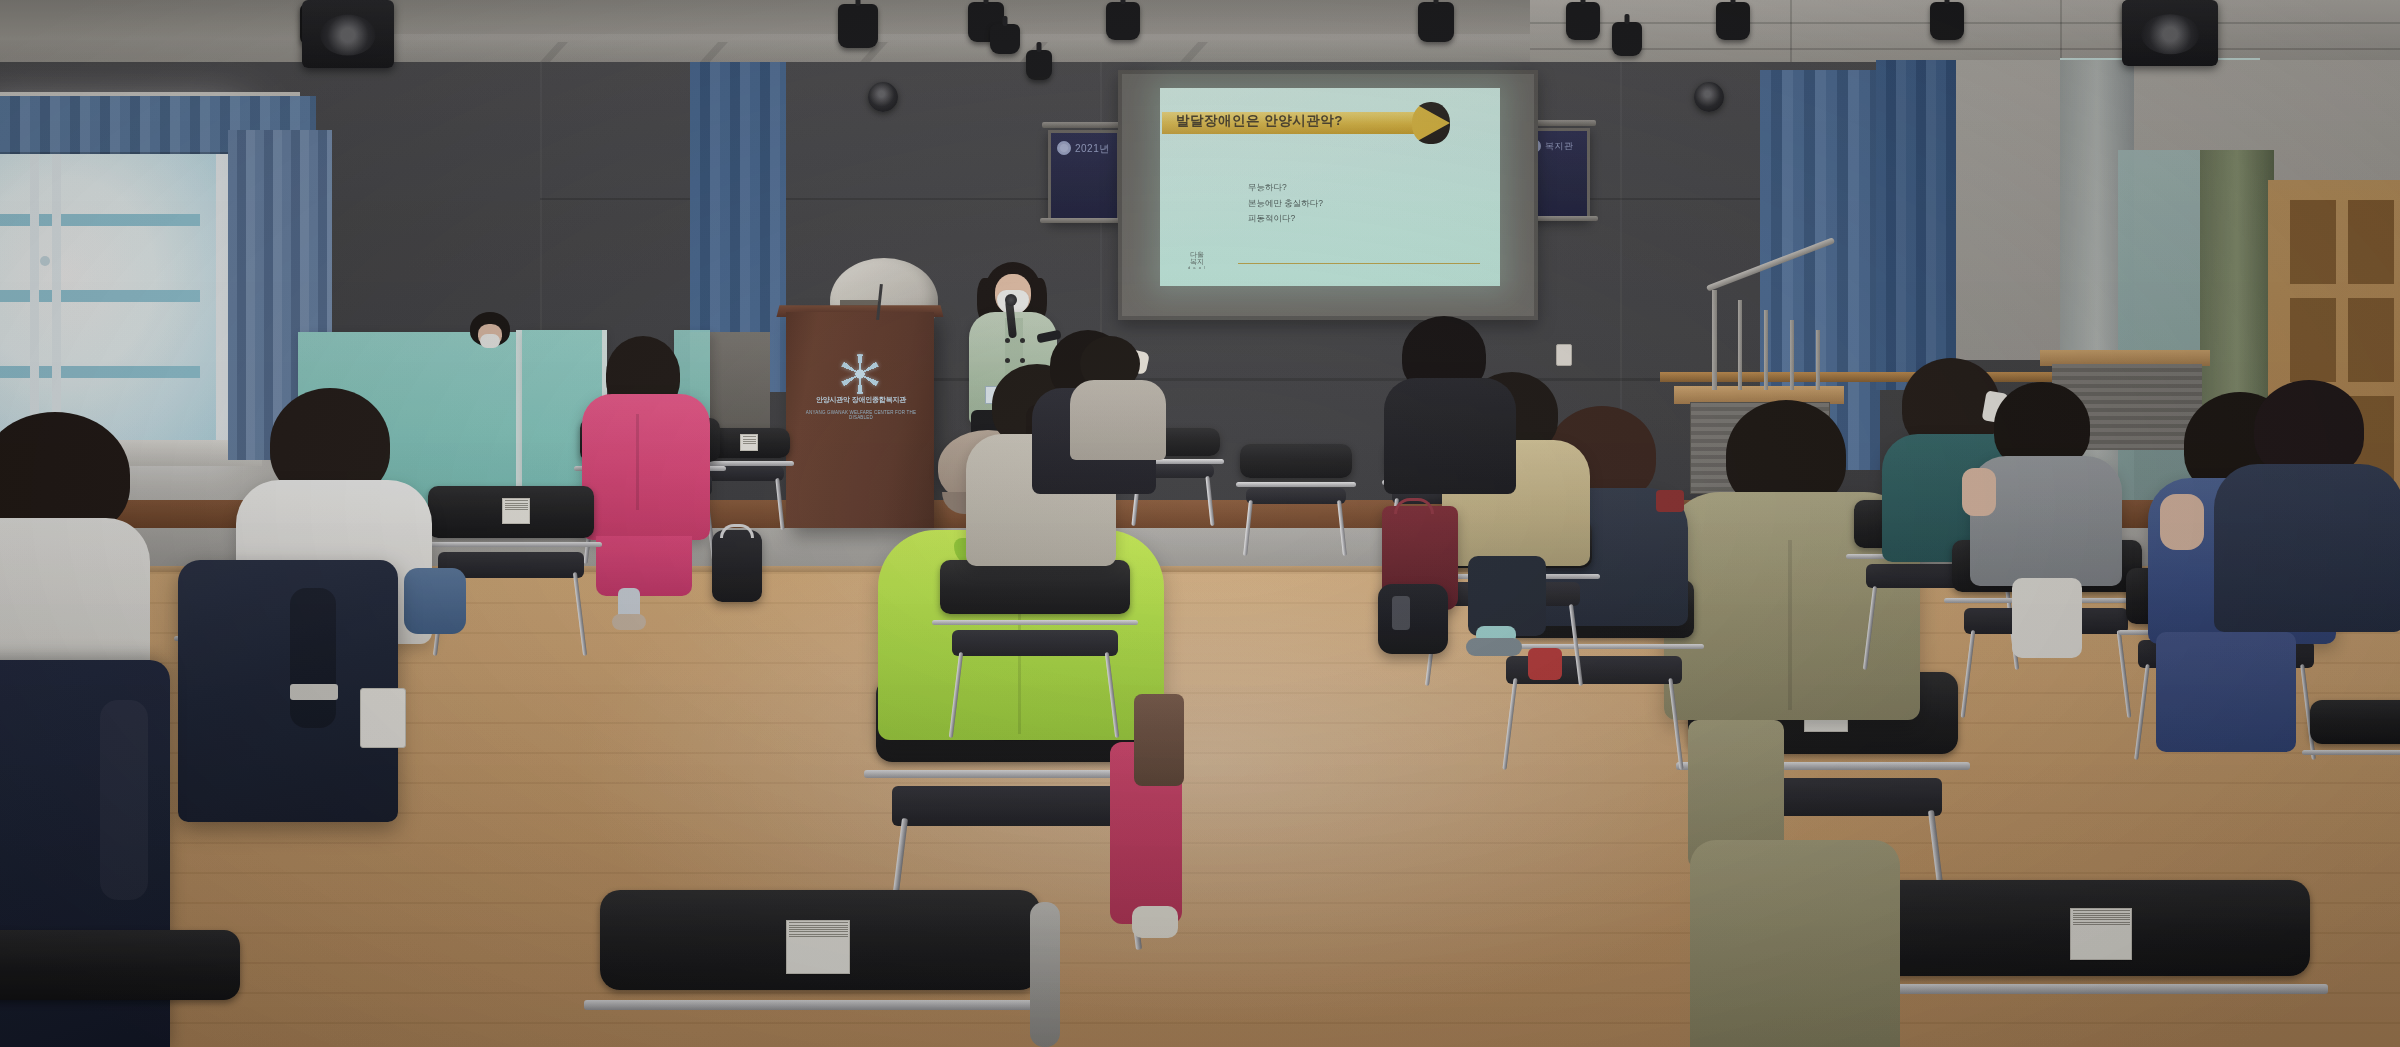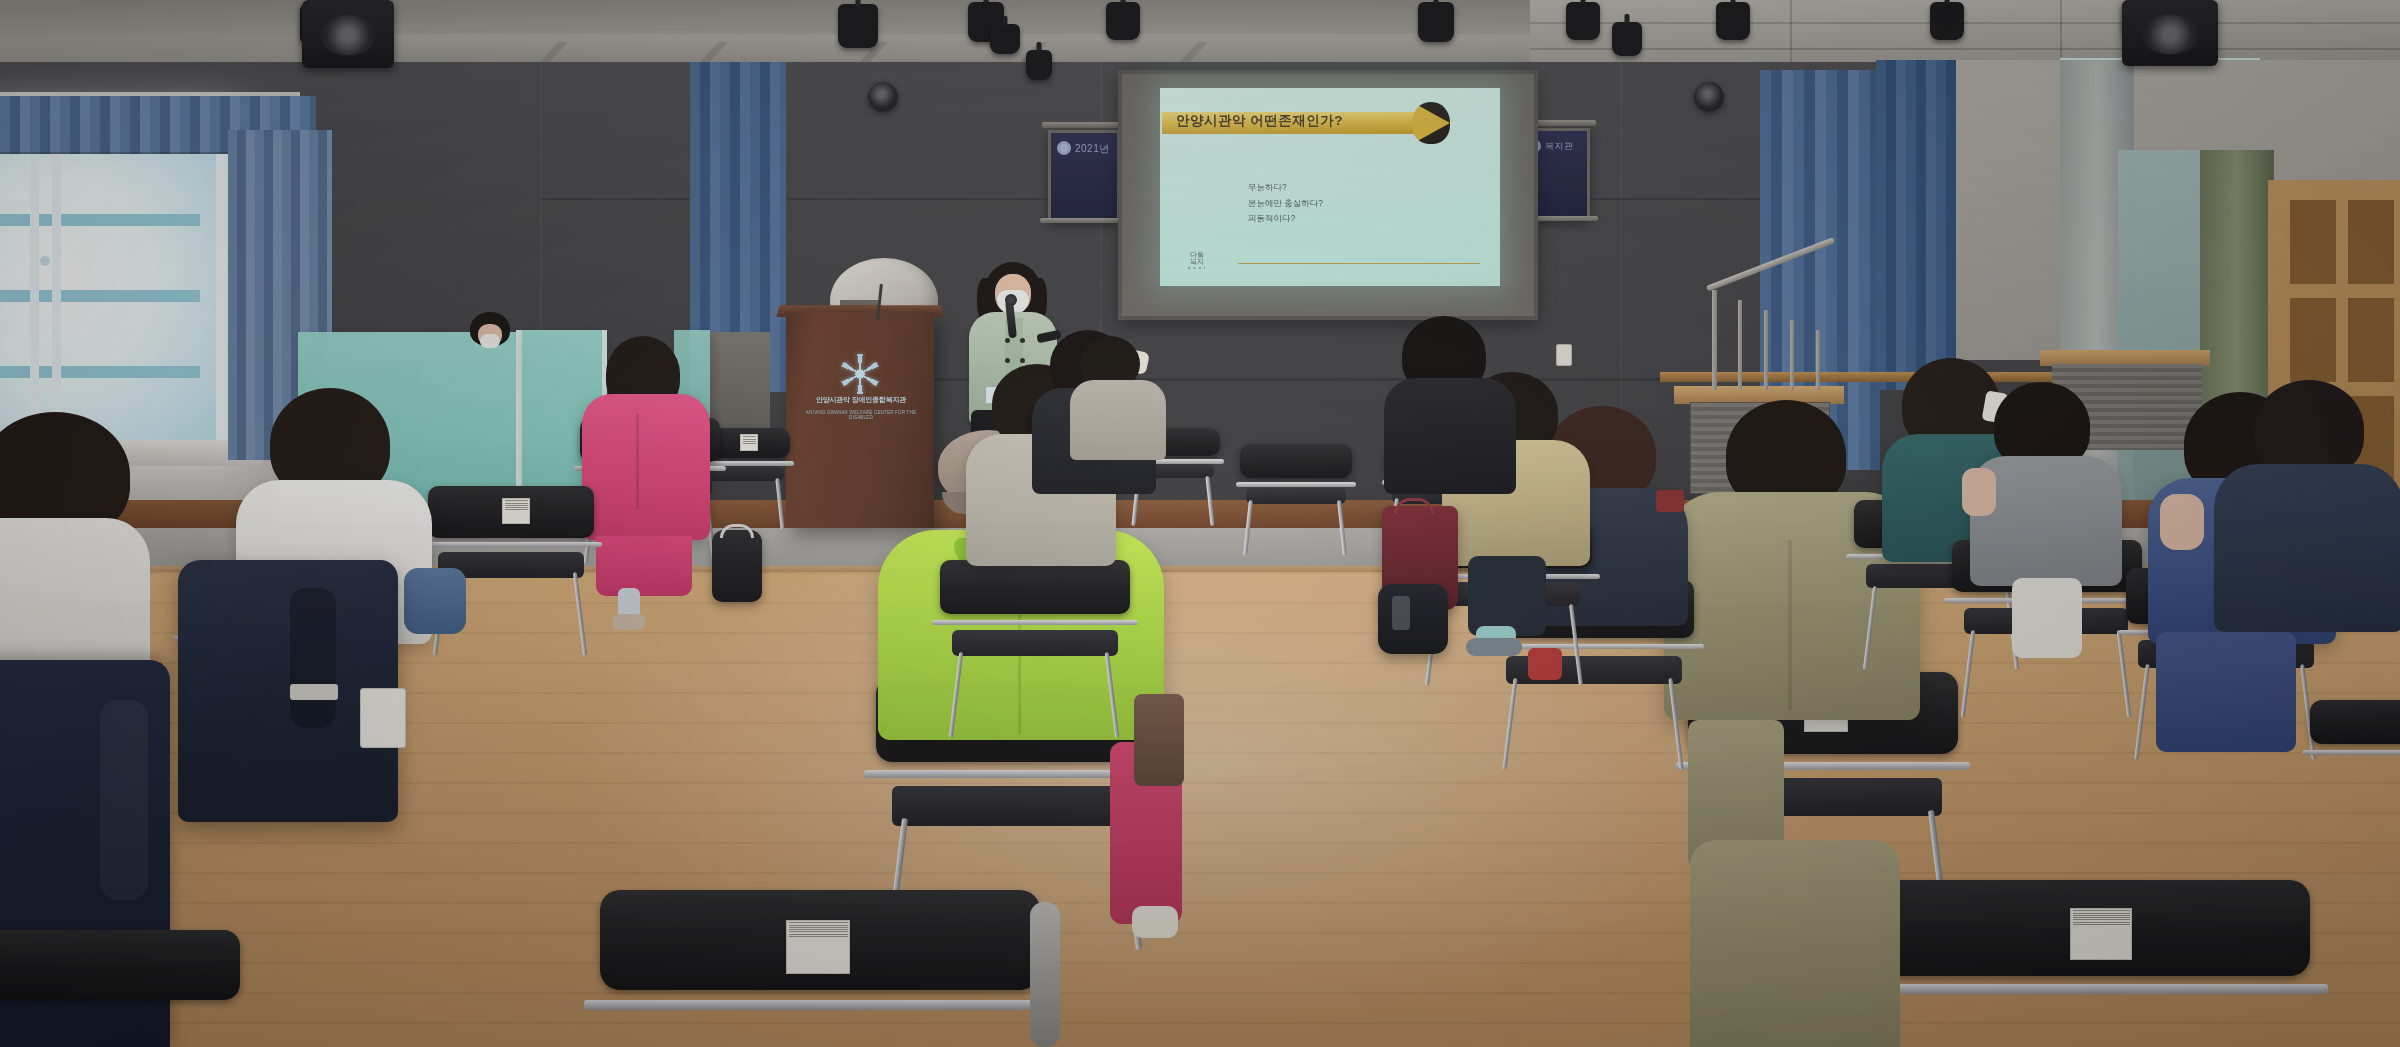--- a/index.html
+++ b/index.html
@@ -497,21 +497,21 @@
     <div class="banner-text" style="left:24px;top:9px;font-size:9px;">복지관</div>
   </div>
   <div class="abs banner-rod" style="left:1512px;top:216px;width:86px;height:5px;"></div>
 
   <div class="abs" id="screen-frame"></div>
   <div class="abs" id="screen-canvas">
     <div id="slide-arrow">
       <div class="bar"></div>
         <div class="head"></div>
     </div>
-    <div id="slide-title">안양시관악 어떤존재인가?</div>
+    <div id="slide-title">발달장애인은 안양시관악?</div>
     <div id="slide-bullets">
       <div>무능하다?</div>
       <div>본능에만 충실하다?</div>
       <div>피동적이다?</div>
     </div>
     <div id="slide-logo">
       <div>다올</div>
       <div>복지</div>
       <div style="font-size:4px;letter-spacing:1px;">d a o l</div>
     </div>

